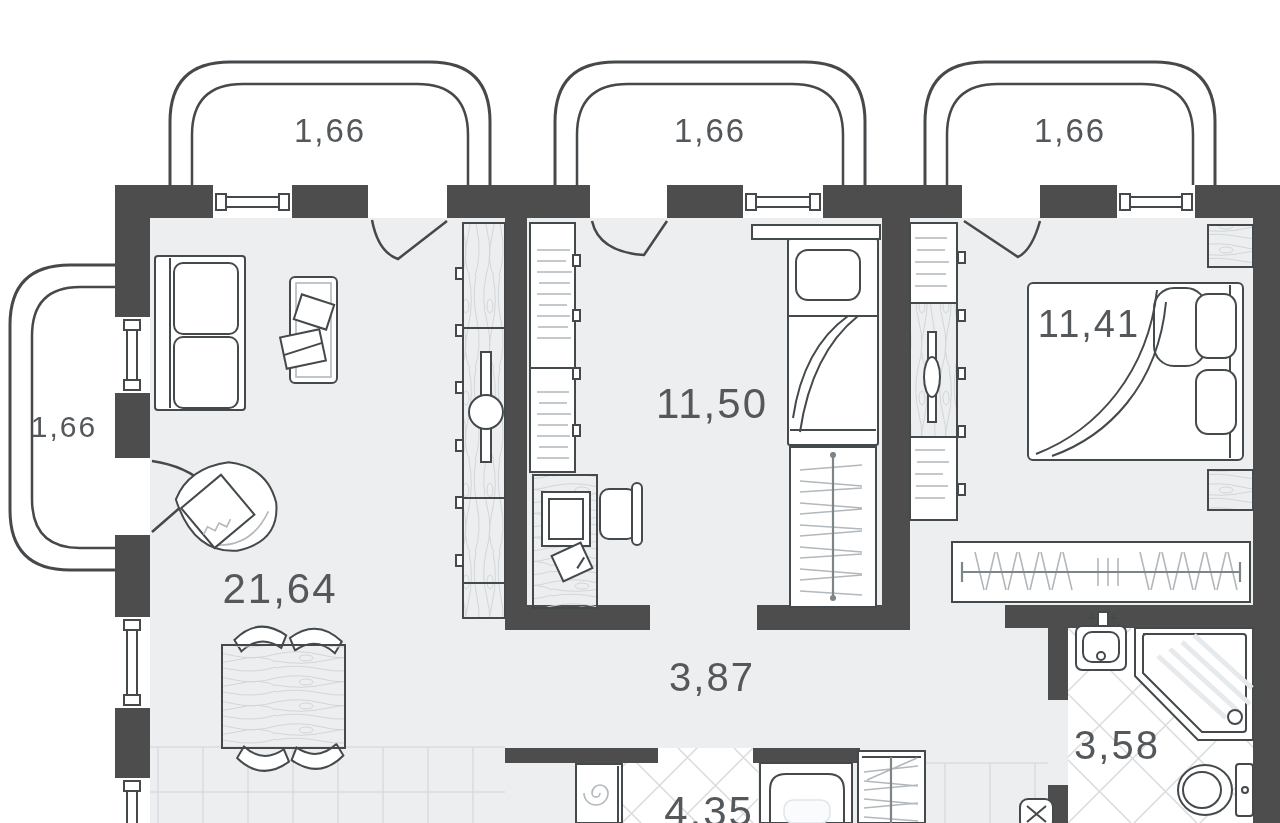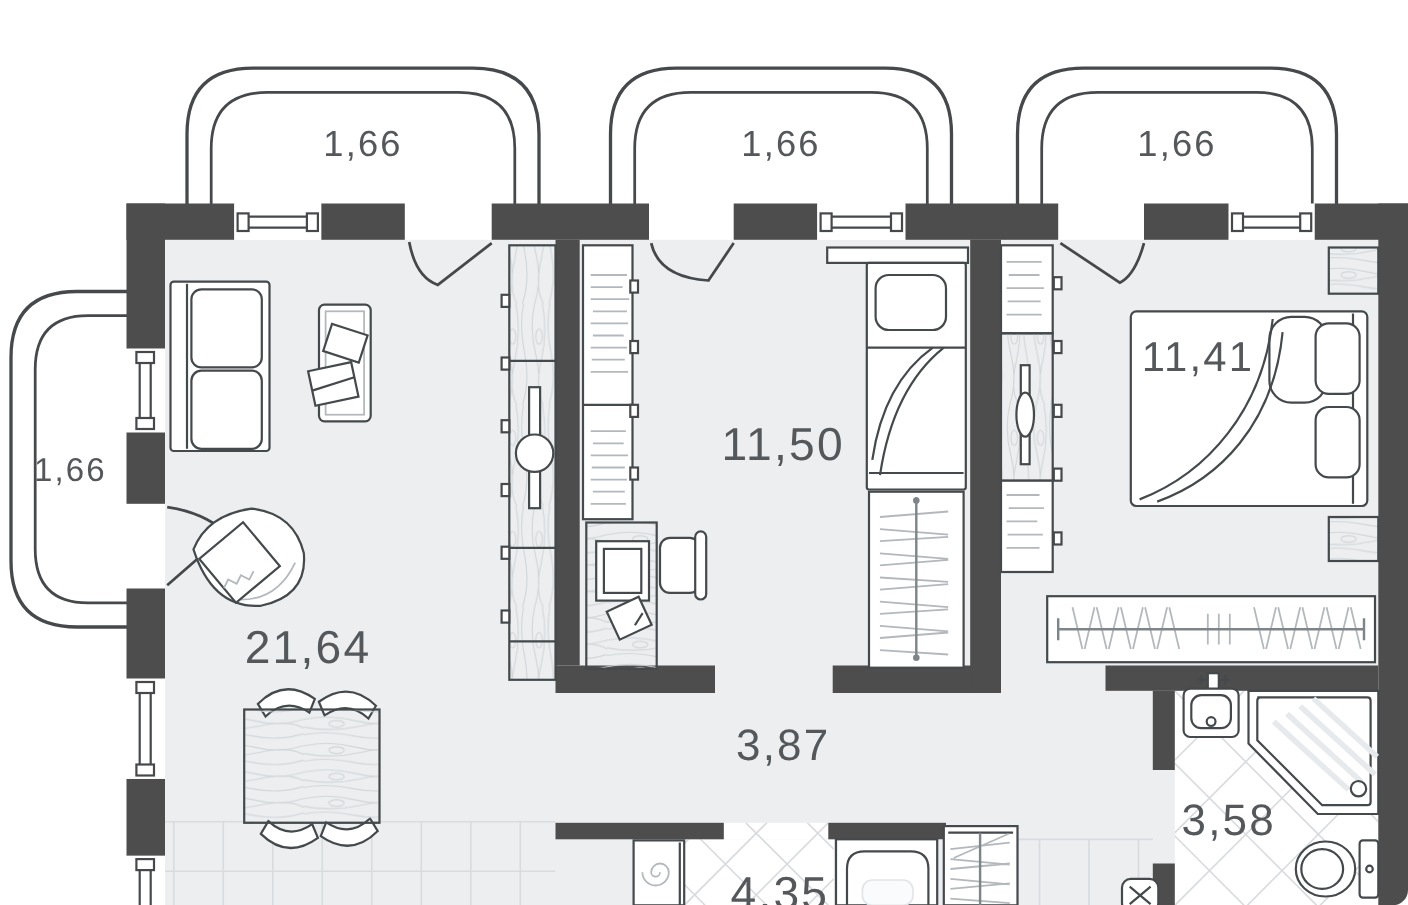--- a/index.html
+++ b/index.html
@@ -1,16 +1,16 @@
 <!DOCTYPE html>
 <html><head>
 <meta charset="utf-8">
 <style>
   html,body{margin:0;padding:0;background:#ffffff;}
-  .stage{width:1280px;height:823px;position:relative;overflow:hidden;background:#fff;border-radius:14px;}
+  .stage{width:1280px;height:823px;position:relative;overflow:hidden;background:#fff;}
   svg{display:block;}
   .wall{fill:#4d4d4d;stroke:none;}
   .rail{fill:none;stroke:#46494b;stroke-width:3;}
   .rail2{fill:none;stroke:#46494b;stroke-width:2.5;}
   .furn{fill:#ffffff;stroke:#44494c;stroke-width:2;}
   .furnT{fill:none;stroke:#44494c;stroke-width:2;}
   .wood{fill:url(#wood);stroke:#44494c;stroke-width:2;}
   .woodv{fill:url(#woodv);stroke:#44494c;stroke-width:2;}
   .lite{fill:none;stroke:#b2b8bc;stroke-width:1.6;}
   .rod{fill:none;stroke:#7e8589;stroke-width:2.2;}

